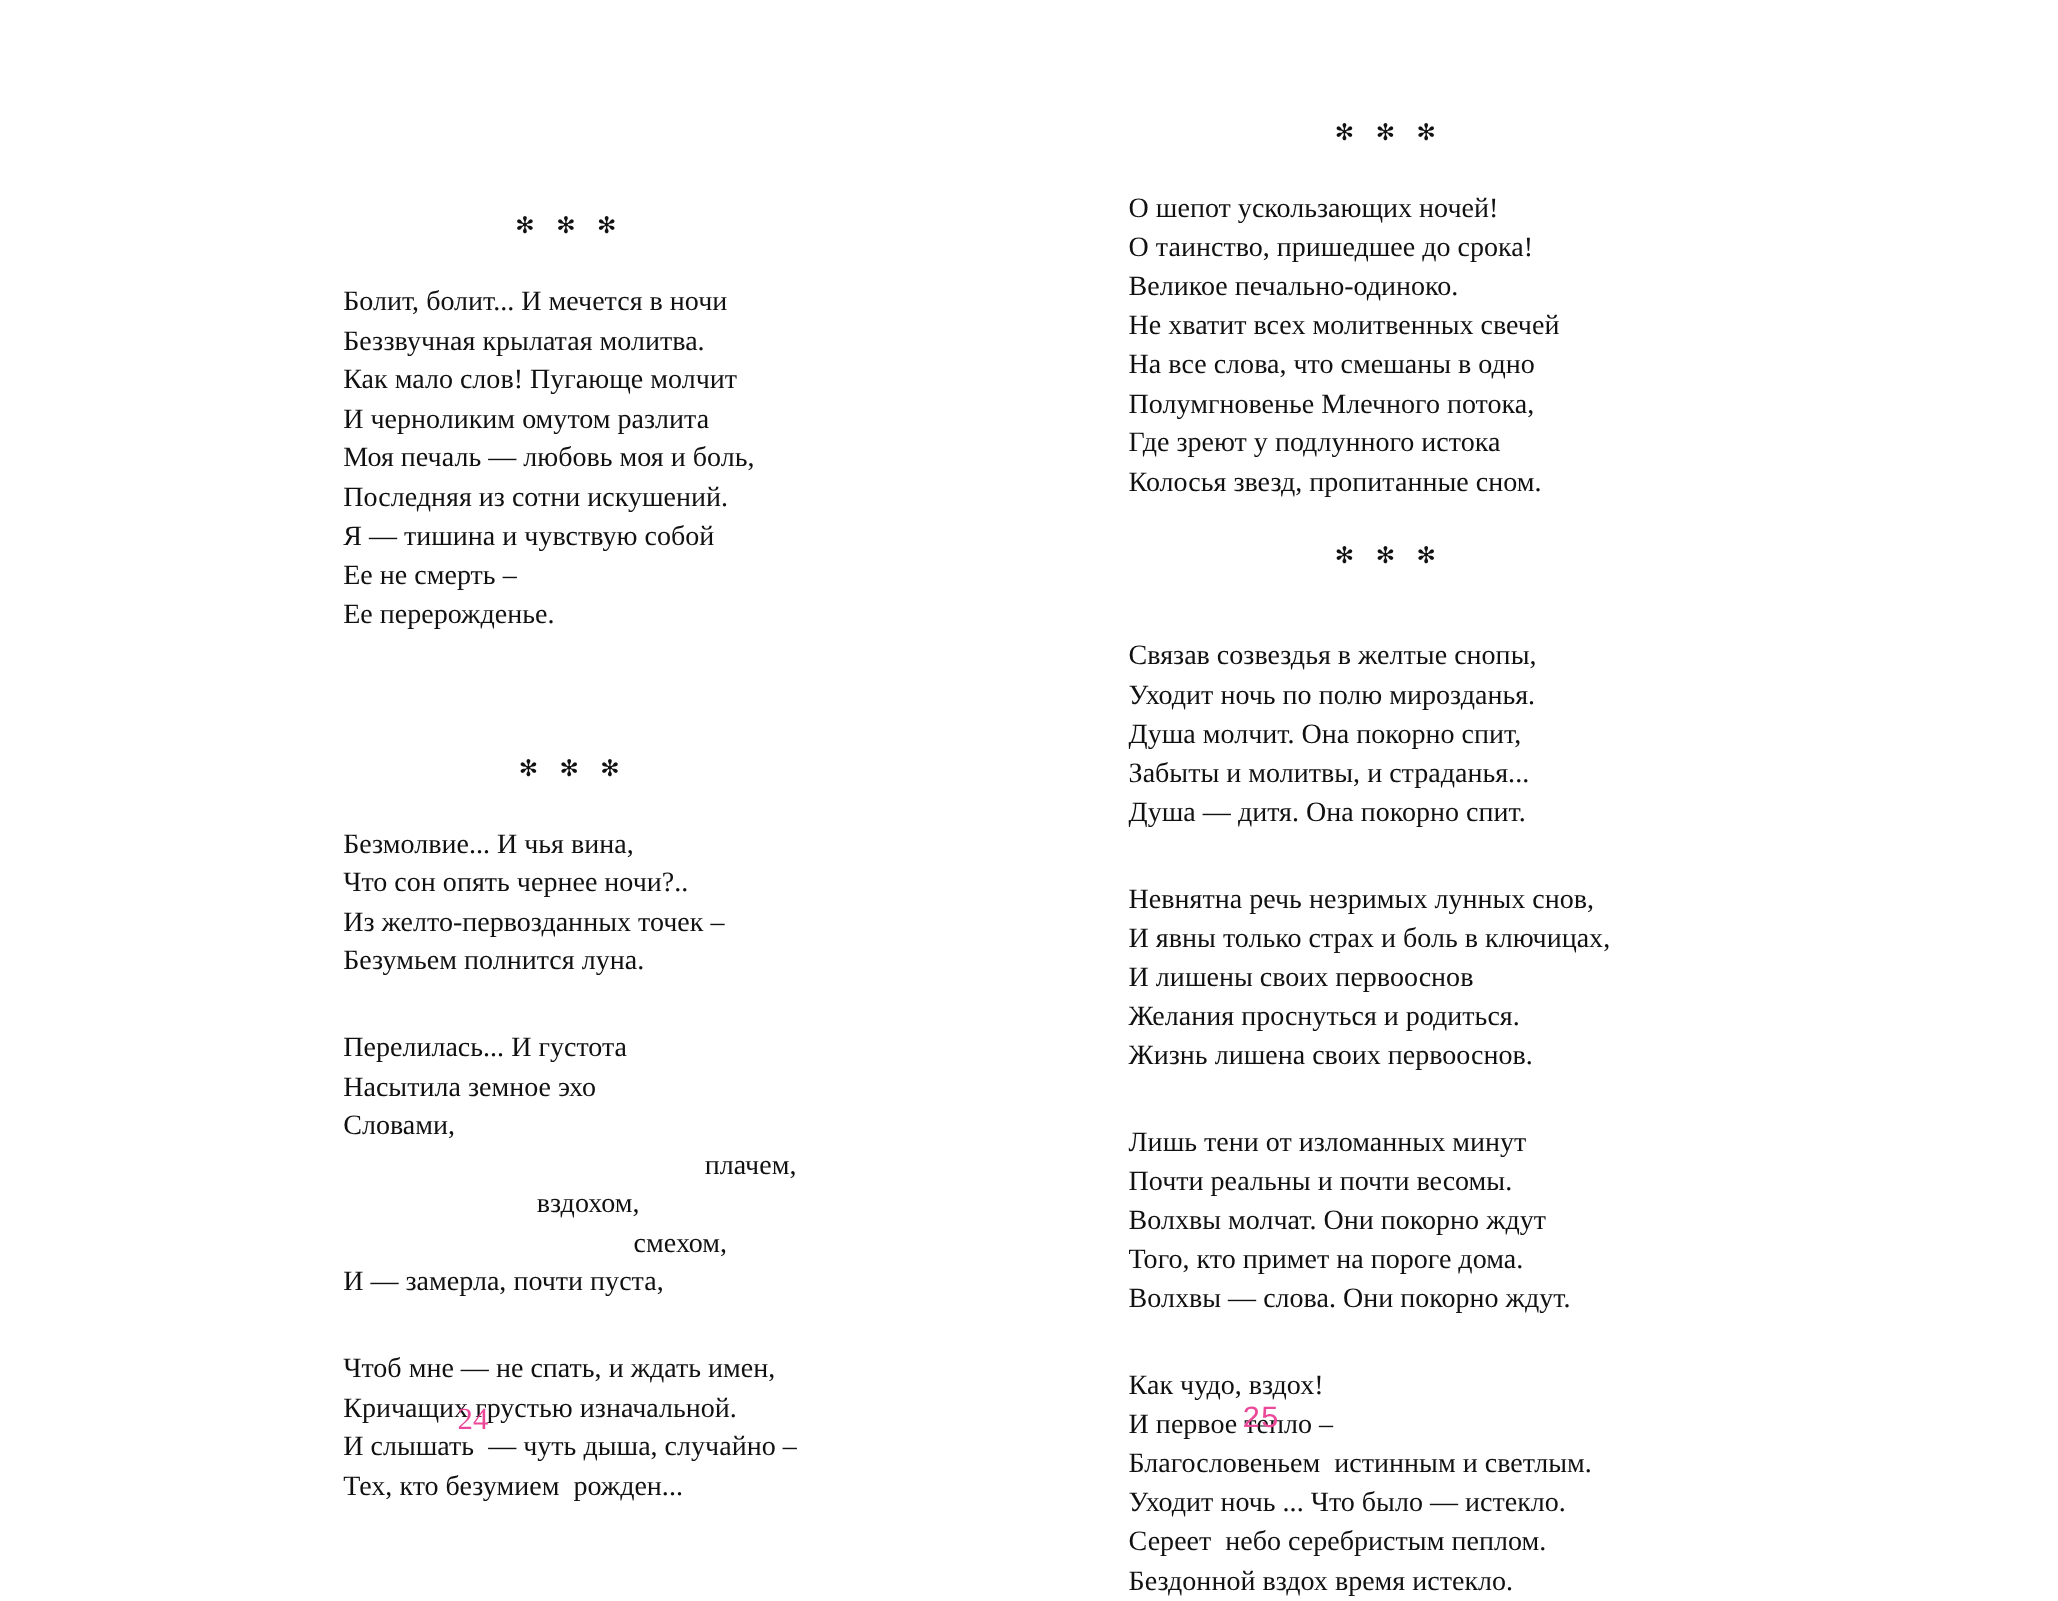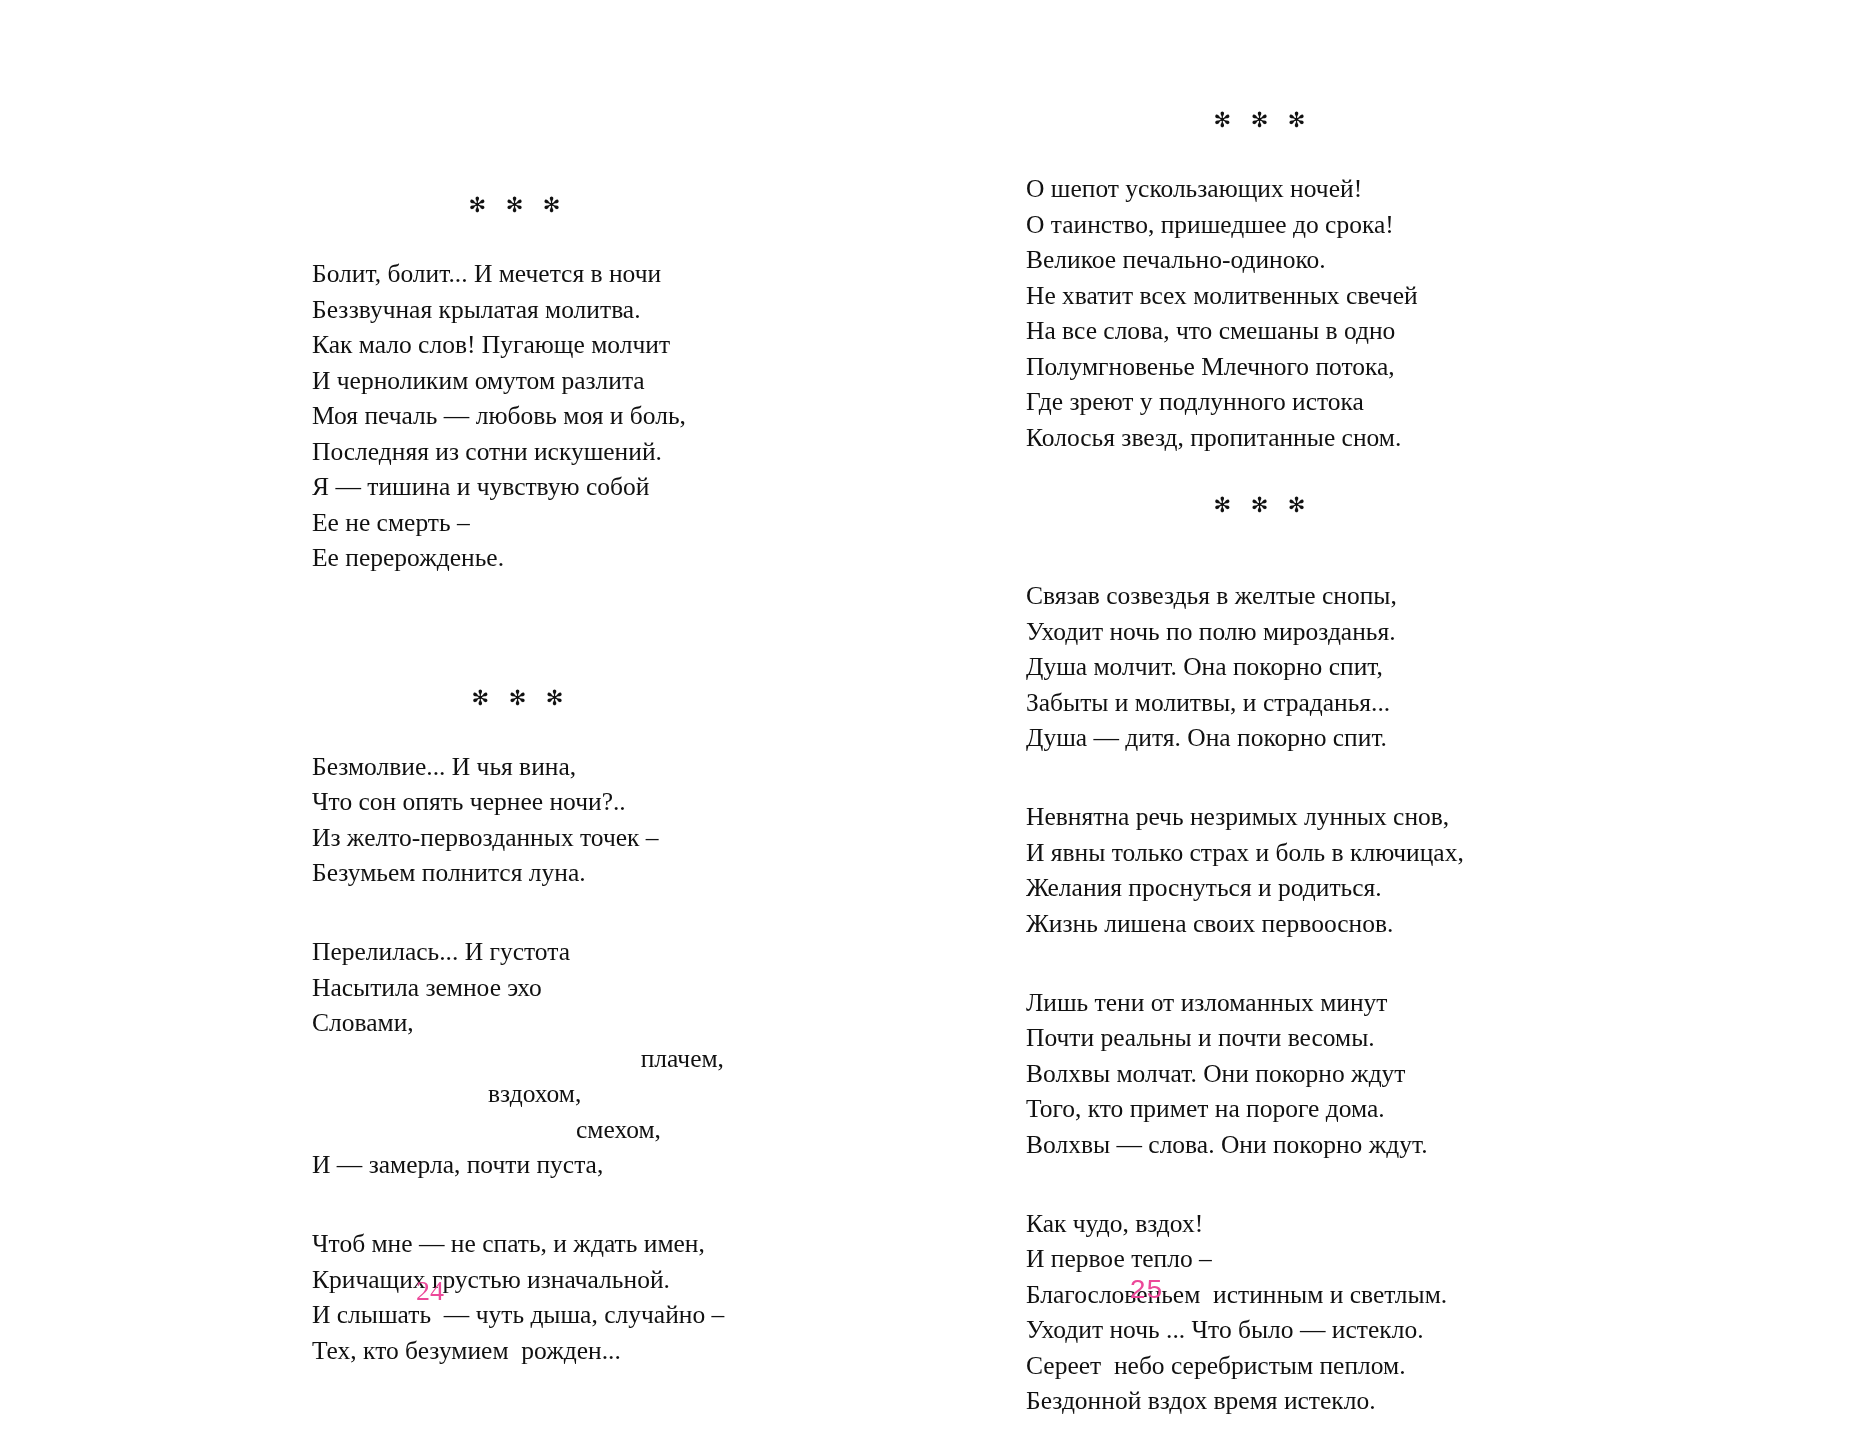--- a/index.html
+++ b/index.html
@@ -175,20 +175,21 @@
         <div class="line">Душа молчит. Она покорно спит,</div>
         <div class="line">Забыты и молитвы, и страданья...</div>
         <div class="line">Душа — дитя. Она покорно спит.</div>
       </div>
 
       <div class="line blank"></div>
 
       <div class="stanza">
         <div class="line">Невнятна речь незримых лунных снов,</div>
         <div class="line">И явны только страх и боль в ключицах,</div>
+        <div class="line">И лишены своих первооснов</div>
         <div class="line">Желания проснуться и родиться.</div>
         <div class="line">Жизнь лишена своих первооснов.</div>
       </div>
 
       <div class="line blank"></div>
 
       <div class="stanza">
         <div class="line">Лишь тени от изломанных минут</div>
         <div class="line">Почти реальны и почти весомы.</div>
         <div class="line">Волхвы молчат. Они покорно ждут</div>

